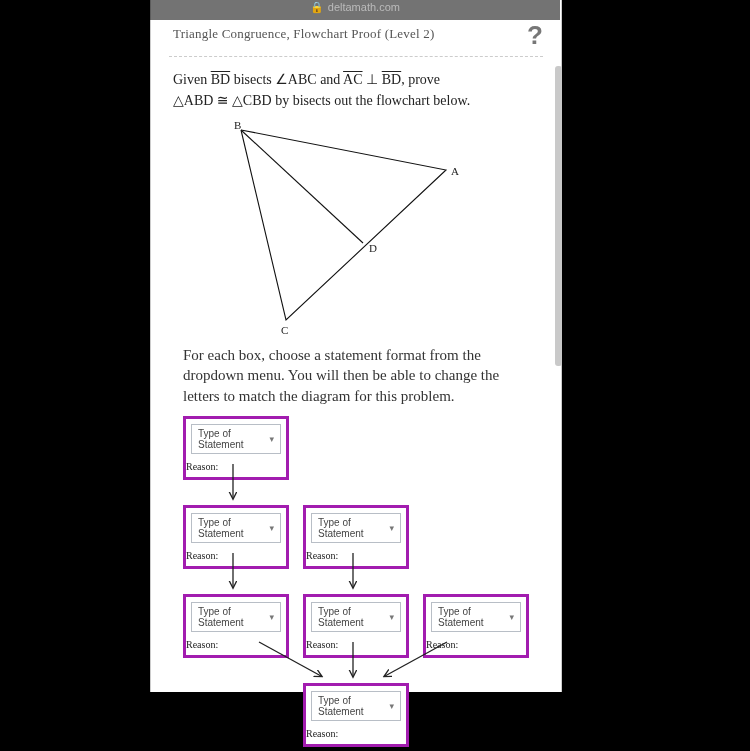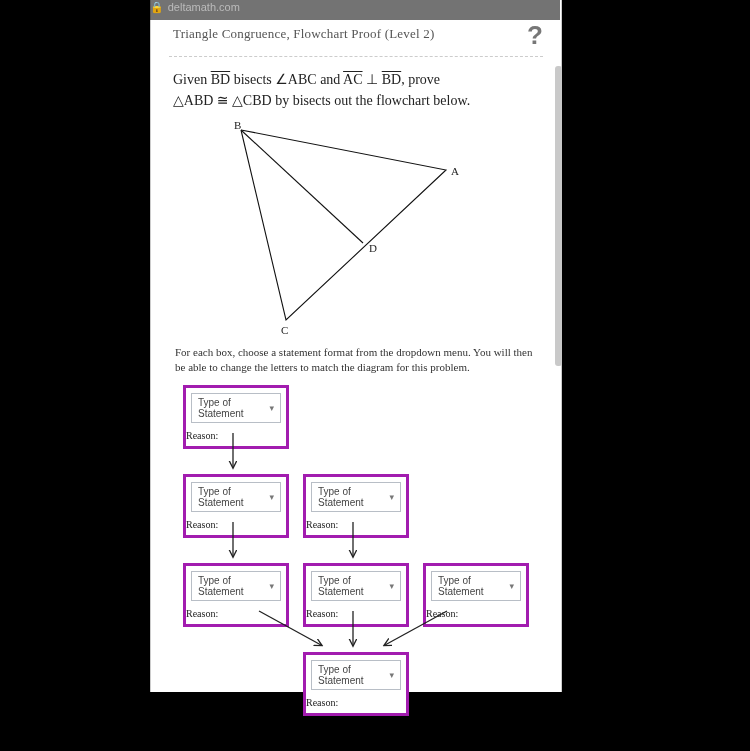--- a/index.html
+++ b/index.html
@@ -1,30 +1,30 @@
 <!DOCTYPE html>
 <html><head>
 <meta charset="utf-8">
 <style>
   html,body{margin:0;padding:0;width:750px;height:751px;background:#000;font-family:Georgia,'Times New Roman',serif;overflow:hidden}
   .page{position:absolute;left:150px;top:0;width:410px;height:692px;background:#fff;border-left:1px solid #ccc;border-right:1px solid #ccc}
   .overlay{position:absolute;left:150px;top:0;width:410px;height:20px;background:rgba(0,0,0,.55)}
-  .url-bar{position:absolute;left:150px;top:0;width:410px;height:16px;text-align:left;color:#bbb;font:11px Arial,sans-serif;line-height:14px}
+  .url-bar{position:absolute;left:150px;top:0;width:410px;height:16px;text-align:center;color:#bbb;font:11px Arial,sans-serif;line-height:14px}
   .url-bar .lock{display:inline-block;margin-right:4px}
   .hdr{padding:26px 20px 6px 22px;color:#555;font-family:Georgia,serif}
   .topic{font-size:13px;letter-spacing:.2px}
   .stamp{font-size:12px;margin-top:2px;color:#666}
   .help{position:absolute;right:18px;top:22px;color:#777;font:900 26px Arial;line-height:1}
   .rule{border:none;border-top:1px dashed #ccc;margin:8px 18px 8px 18px}
   .prompt{padding:4px 16px 0 22px;color:#222;font-size:14px;line-height:1.5}
   .ovl{text-decoration:overline}
   .figwrap{position:relative;height:230px;margin-top:4px}
   .fig{position:absolute;left:70px;top:0}
   .vlabel{position:absolute;font:11px Georgia,serif;color:#222}
-  .instr{padding:0 24px;color:#333;font-size:11px;line-height:1.35}
+  .instr{padding:0 32px;color:#333;font-size:15px;line-height:1.35}
   .flow{position:relative;height:320px;margin-top:6px}
   .box{position:absolute;width:100px;border:3px solid #a21caf;background:#fff}
   .sel{display:flex;align-items:center;justify-content:space-between;border:1px solid #b8bec6;margin:5px;padding:3px 6px;font:10px Arial,sans-serif;color:#444;cursor:pointer}
   .caret{font-size:9px;color:#777;margin-left:4px}
   .reason{font:10px Georgia,serif;color:#222;padding:2px 0 5px 0}
   .arrow{position:absolute;stroke:#222;fill:none}
   .scrollbar{position:absolute;right:-1px;top:66px;width:7px;height:300px;background:#c9c9c9;border-radius:3px}
 </style>
 </head>
 <body>

